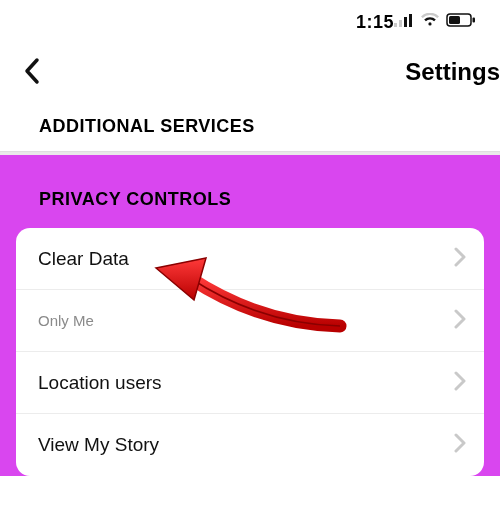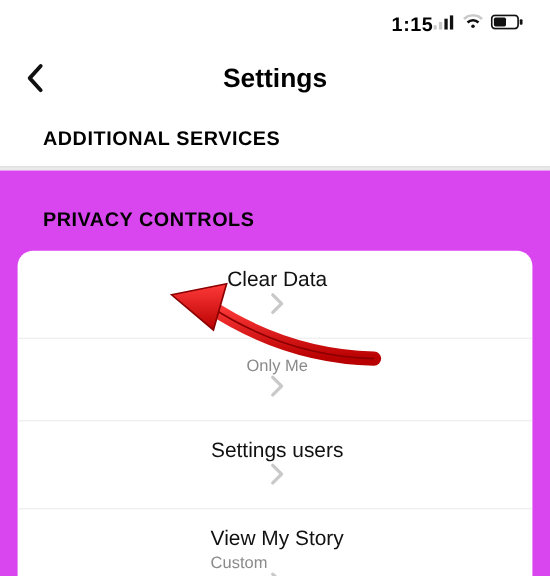--- a/index.html
+++ b/index.html
@@ -1,28 +1,28 @@
 <!DOCTYPE html>
 <html><head>
 <meta charset="utf-8">
 <style>
   * { box-sizing: border-box; margin: 0; padding: 0; }
   html, body { width: 500px; height: 524px; font-family: -apple-system, "Helvetica Neue", Arial, sans-serif; background: #fff; }
   .status-bar { display: flex; justify-content: flex-end; align-items: center; height: 44px; padding: 0 24px 0 44px; }
   .status-time { font-size: 18px; font-weight: 700; letter-spacing: .5px; }
   .status-icons { display: flex; align-items: center; gap: 6px; }
-  .header { display: flex; align-items: center; justify-content: center; position: relative; height: 56px; }
+  .header { display: flex; align-items: center; justify-content: flex-end; position: relative; height: 56px; }
   .back-btn { position: absolute; left: 16px; top: 50%; transform: translateY(-50%); width: 32px; height: 32px; display: flex; align-items: center; justify-content: center; background: none; border: none; }
   .header-title { font-size: 24px; font-weight: 800; }
   .section-label { font-size: 18px; font-weight: 800; letter-spacing: .5px; padding: 16px 22px 14px 39px; text-transform: uppercase; }
   .section-gap { height: 4px; background: #eaeaea; box-shadow: inset 0 1px 1px rgba(0,0,0,.05); }
   .gap2 { height: 10px; }
   .privacy-bg { background: #d946ef; padding-top: 6px; }
   .list { background: #fff; margin: 0 16px; border-radius: 14px; overflow: hidden; }
-  .row { display: flex; align-items: center; justify-content: space-between; padding: 16px 18px 16px 22px; border-bottom: 1px solid #ececec; min-height: 62px; flex-direction: column; }
+  .row { display: flex; align-items: center; justify-content: space-between; padding: 16px 18px 16px 22px; border-bottom: 1px solid #ececec; min-height: 62px; }
   .row:last-child { border-bottom: none; }
   .row-left { display: flex; flex-direction: column; gap: 2px; }
   .row-title { font-size: 19px; font-weight: 500; color: #111; }
   .row-sub { font-size: 15px; color: #8a8a8a; }
   .chevron { color: #c9c9c9; }
   .arrow-wrap { position: absolute; pointer-events: none; }
 </style>
 </head>
 <body>
 
@@ -91,33 +91,32 @@
       </div>
       <span class="chevron">
         <svg width="12" height="20" viewBox="0 0 12 20">
             <path d="M2 2 L10 10 L2 18" stroke="#c9c9c9" stroke-width="3" fill="none" stroke-linecap="round" stroke-linejoin="round"></path>
           </svg>
       </span>
     </div>
 
     <div class="row">
       <div class="row-left">
-        <span class="row-title">Settings users</span>
+        <span class="row-title">Location users</span>
       </div>
       <span class="chevron">
         <svg width="12" height="20" viewBox="0 0 12 20">
             <path d="M2 2 L10 10 L2 18" stroke="#c9c9c9" stroke-width="3" fill="none" stroke-linecap="round" stroke-linejoin="round"></path>
           </svg>
       </span>
     </div>
 
     <div class="row">
       <div class="row-left">
         <span class="row-title">View My Story</span>
-        <span class="row-sub">Custom</span>
       </div>
       <span class="chevron">
         <svg width="12" height="20" viewBox="0 0 12 20">
             <path d="M2 2 L10 10 L2 18" stroke="#c9c9c9" stroke-width="3" fill="none" stroke-linecap="round" stroke-linejoin="round"></path>
           </svg>
       </span>
     </div>
 
   </div>
 </div>

